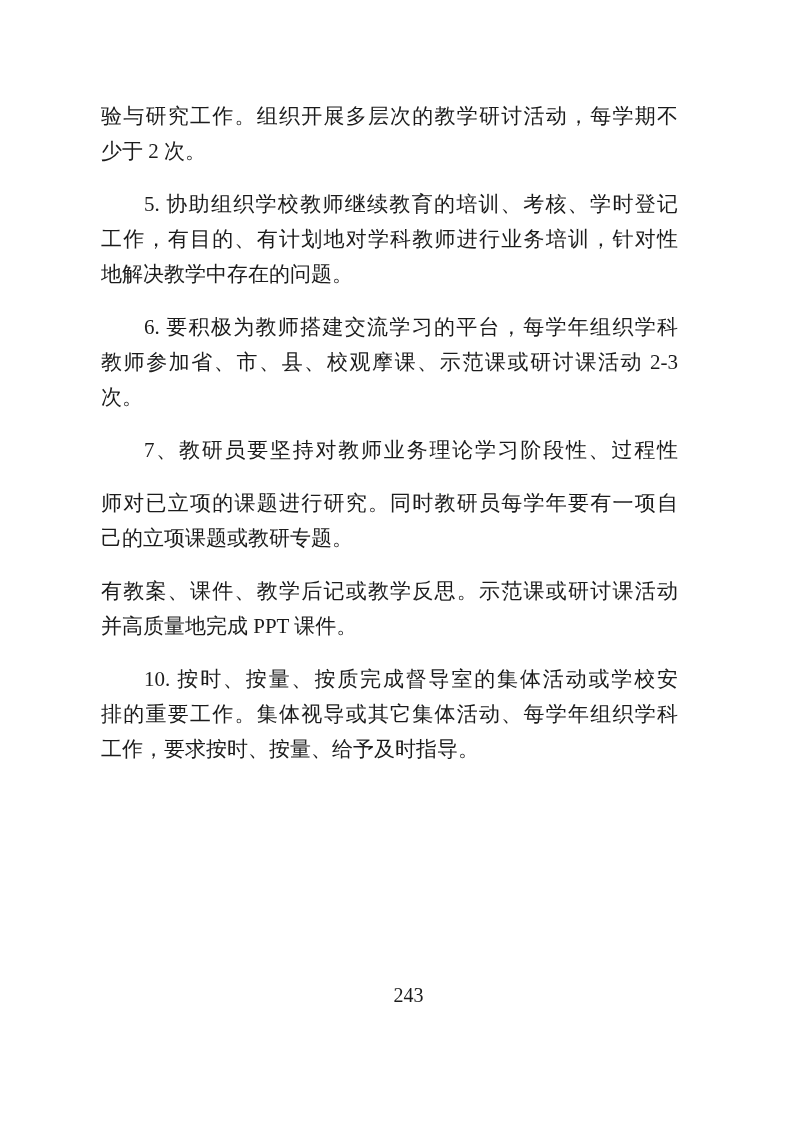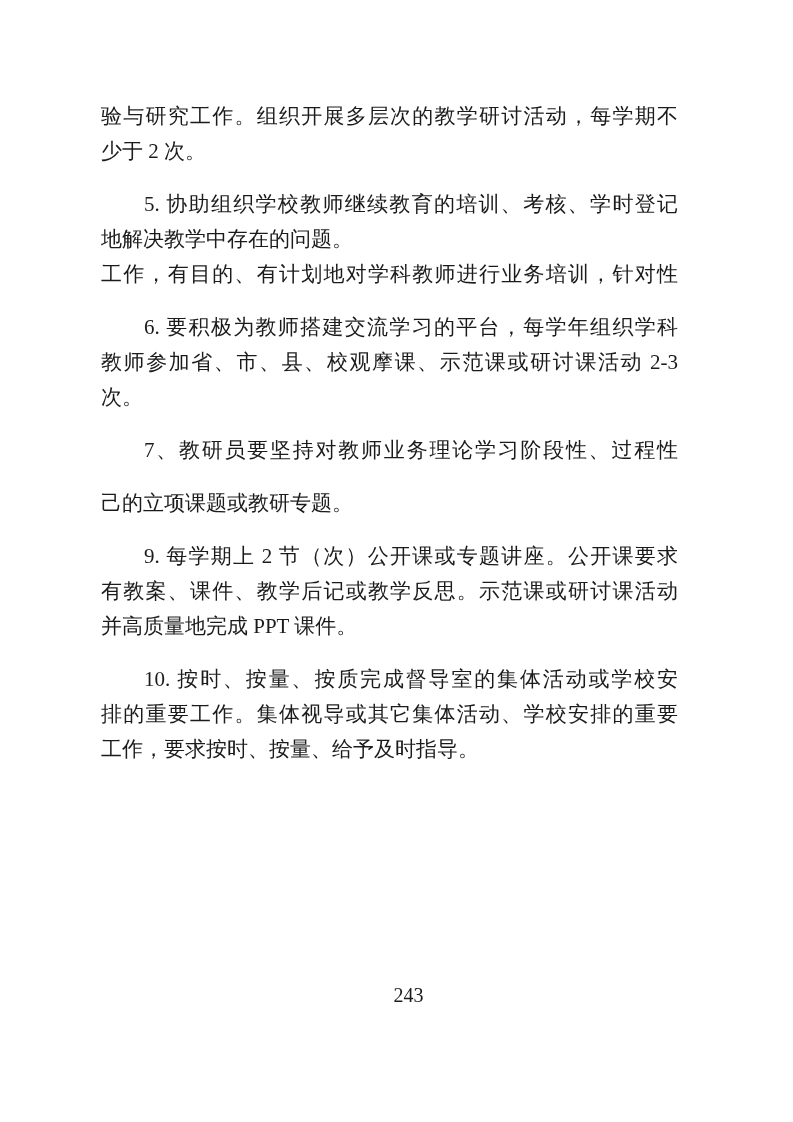--- a/index.html
+++ b/index.html
@@ -59,47 +59,47 @@
 <div class="page">
   <div class="content">
 
     <div class="para">
       <div class="line">验与研究工作。组织开展多层次的教学研讨活动，每学期不</div>
       <div class="line last">少于 2 次。</div>
     </div>
 
     <div class="para">
       <div class="line ind">5. 协助组织学校教师继续教育的培训、考核、学时登记</div>
+      <div class="line">工作，有目的、有计划地对学科教师进行业务培训，针对性</div>
       <div class="line last">地解决教学中存在的问题。</div>
-      <div class="line">工作，有目的、有计划地对学科教师进行业务培训，针对性</div>
     </div>
 
     <div class="para">
       <div class="line ind">6. 要积极为教师搭建交流学习的平台，每学年组织学科</div>
       <div class="line">教师参加省、市、县、校观摩课、示范课或研讨课活动 2-3</div>
       <div class="line last">次。</div>
     </div>
 
     <div class="para">
       <div class="line ind">7、教研员要坚持对教师业务理论学习阶段性、过程性</div>
     </div>
 
     <div class="para">
+      <div class="line">师对已立项的课题进行研究。同时教研员每学年要有一项自</div>
       <div class="line last">己的立项课题或教研专题。</div>
     </div>
 
     <div class="para">
-      <div class="line ind">9. 每学期上 2 节（次）公开课或专题讲座。公开课要求</div>
       <div class="line">有教案、课件、教学后记或教学反思。示范课或研讨课活动</div>
       <div class="line last">并高质量地完成 PPT 课件。</div>
     </div>
 
     <div class="para">
       <div class="line ind">10. 按时、按量、按质完成督导室的集体活动或学校安</div>
-      <div class="line">排的重要工作。集体视导或其它集体活动、学校安排的重要</div>
+      <div class="line">排的重要工作。集体视导或其它集体活动、每学年组织学科</div>
       <div class="line last">工作，要求按时、按量、给予及时指导。</div>
     </div>
 
 
   </div>
 
   <div class="footer">243</div>
 </div>
 
 </body></html>

